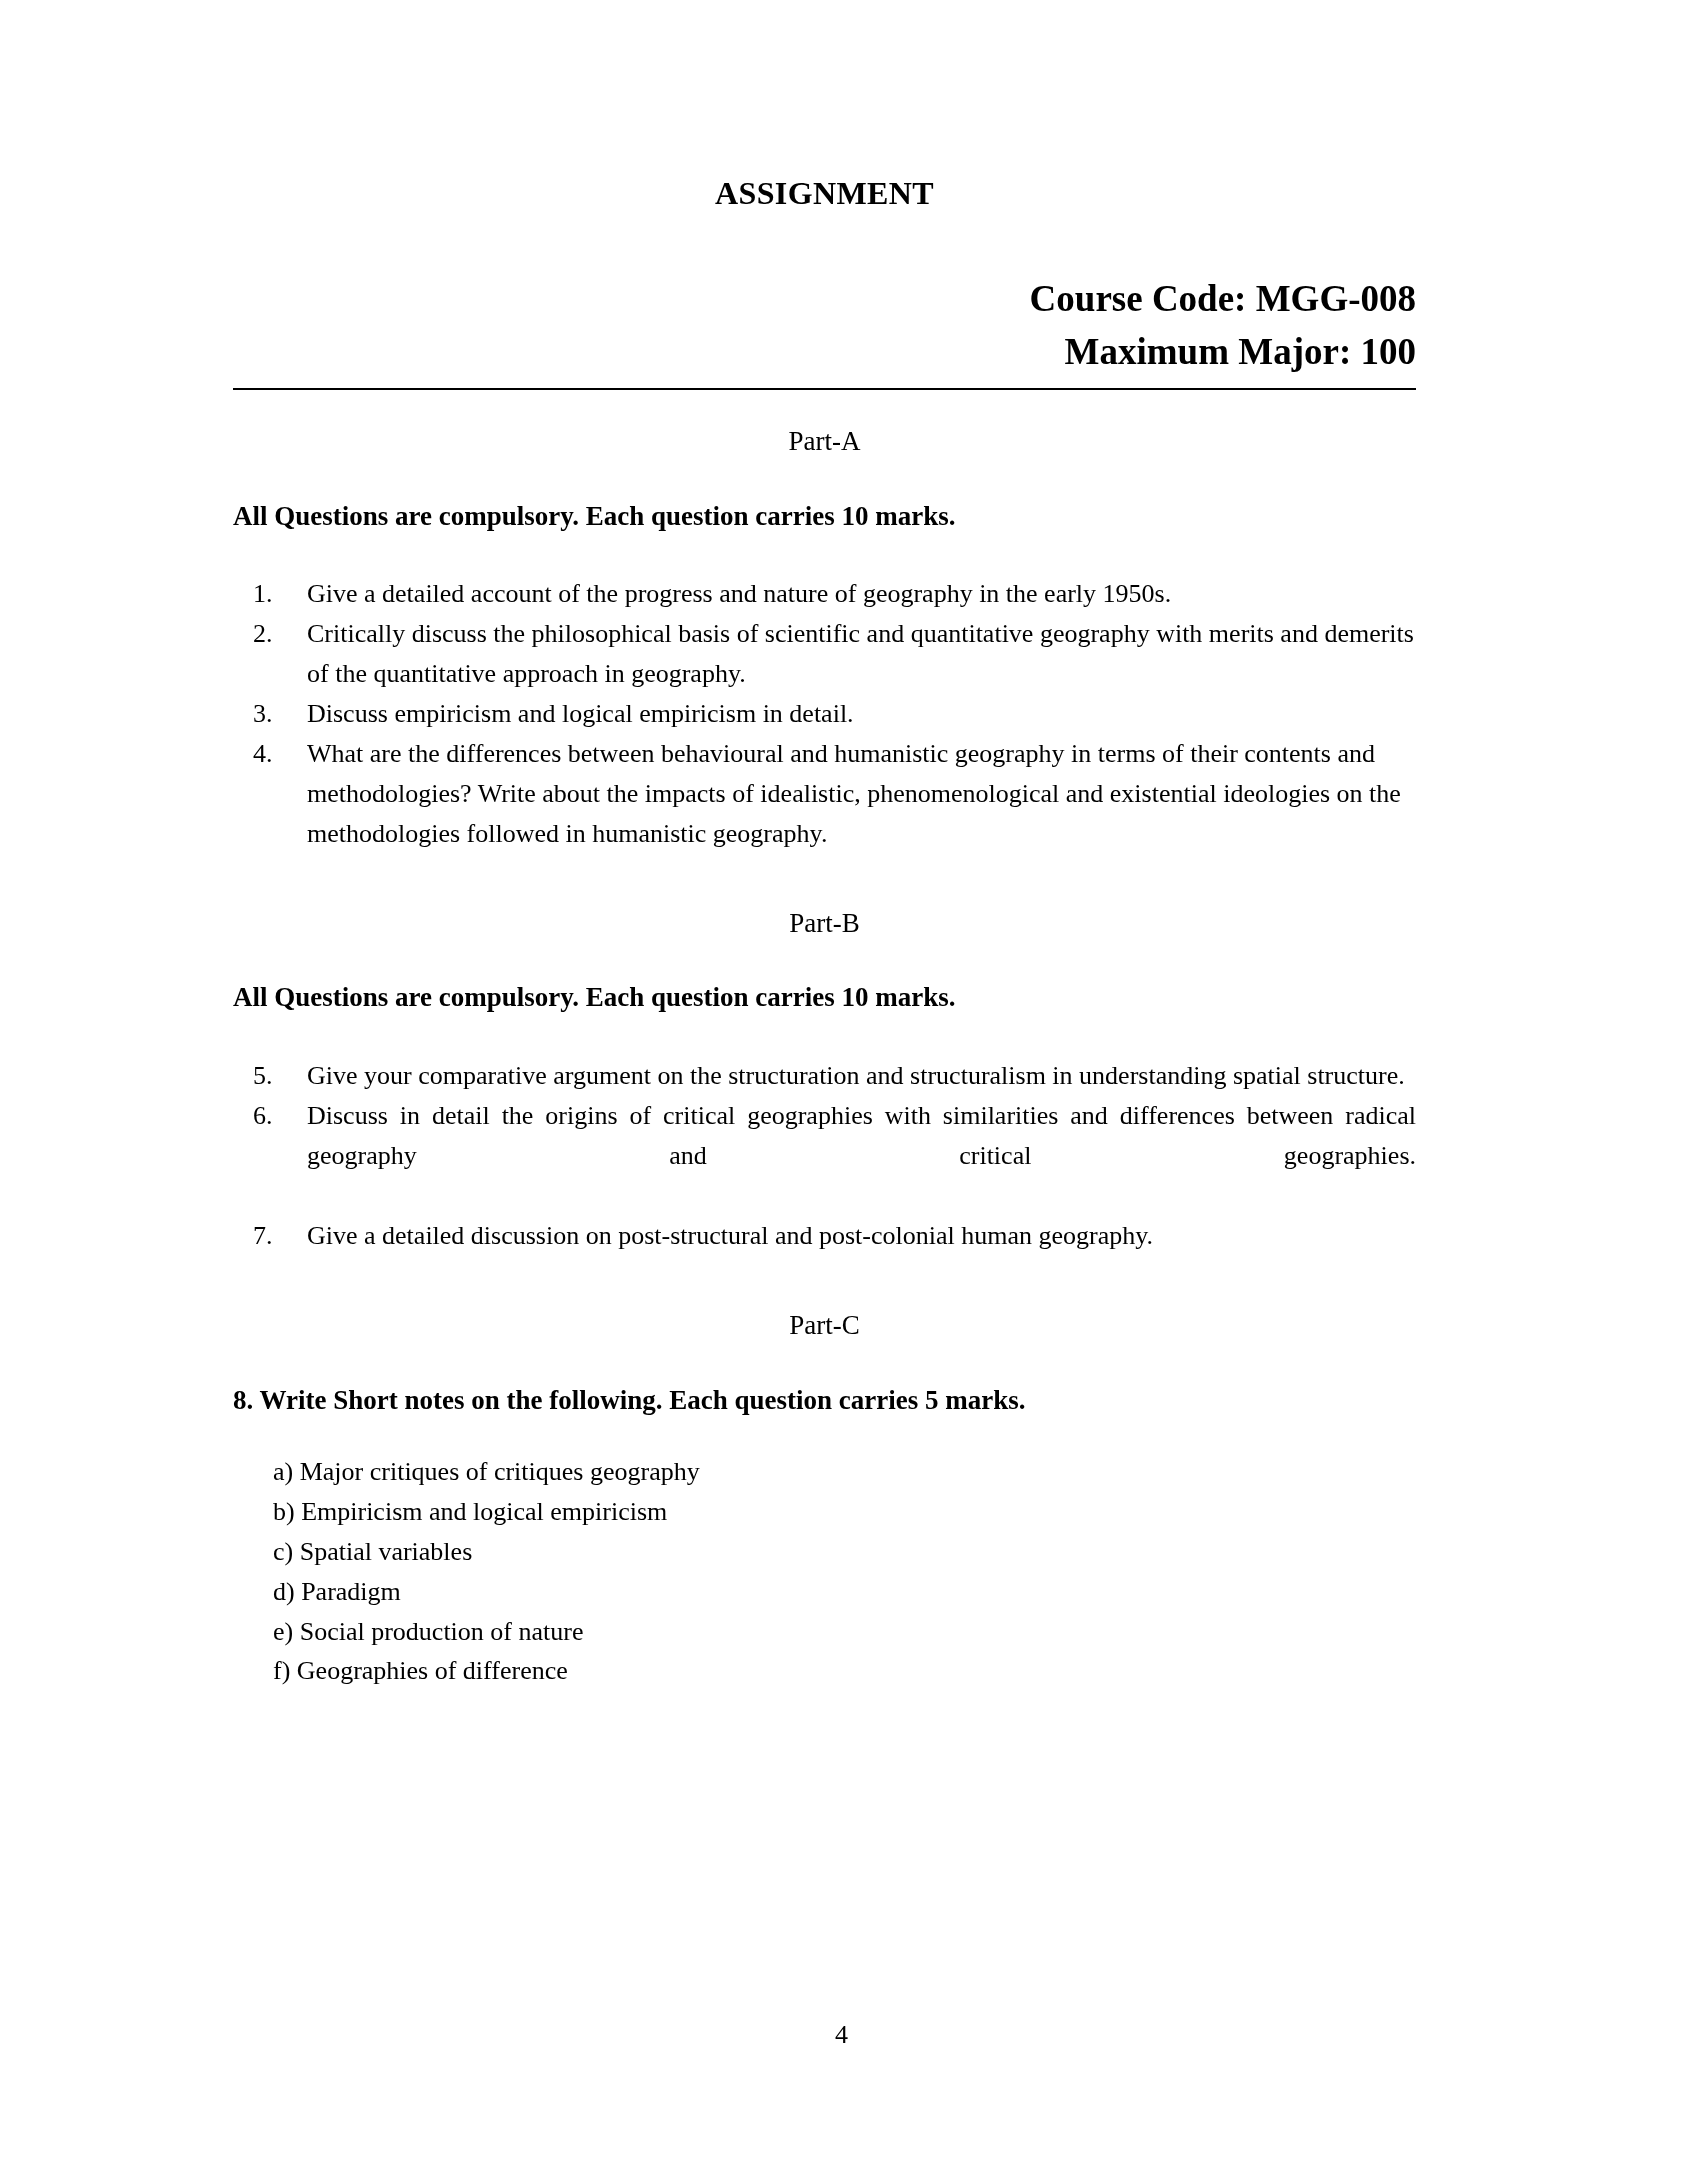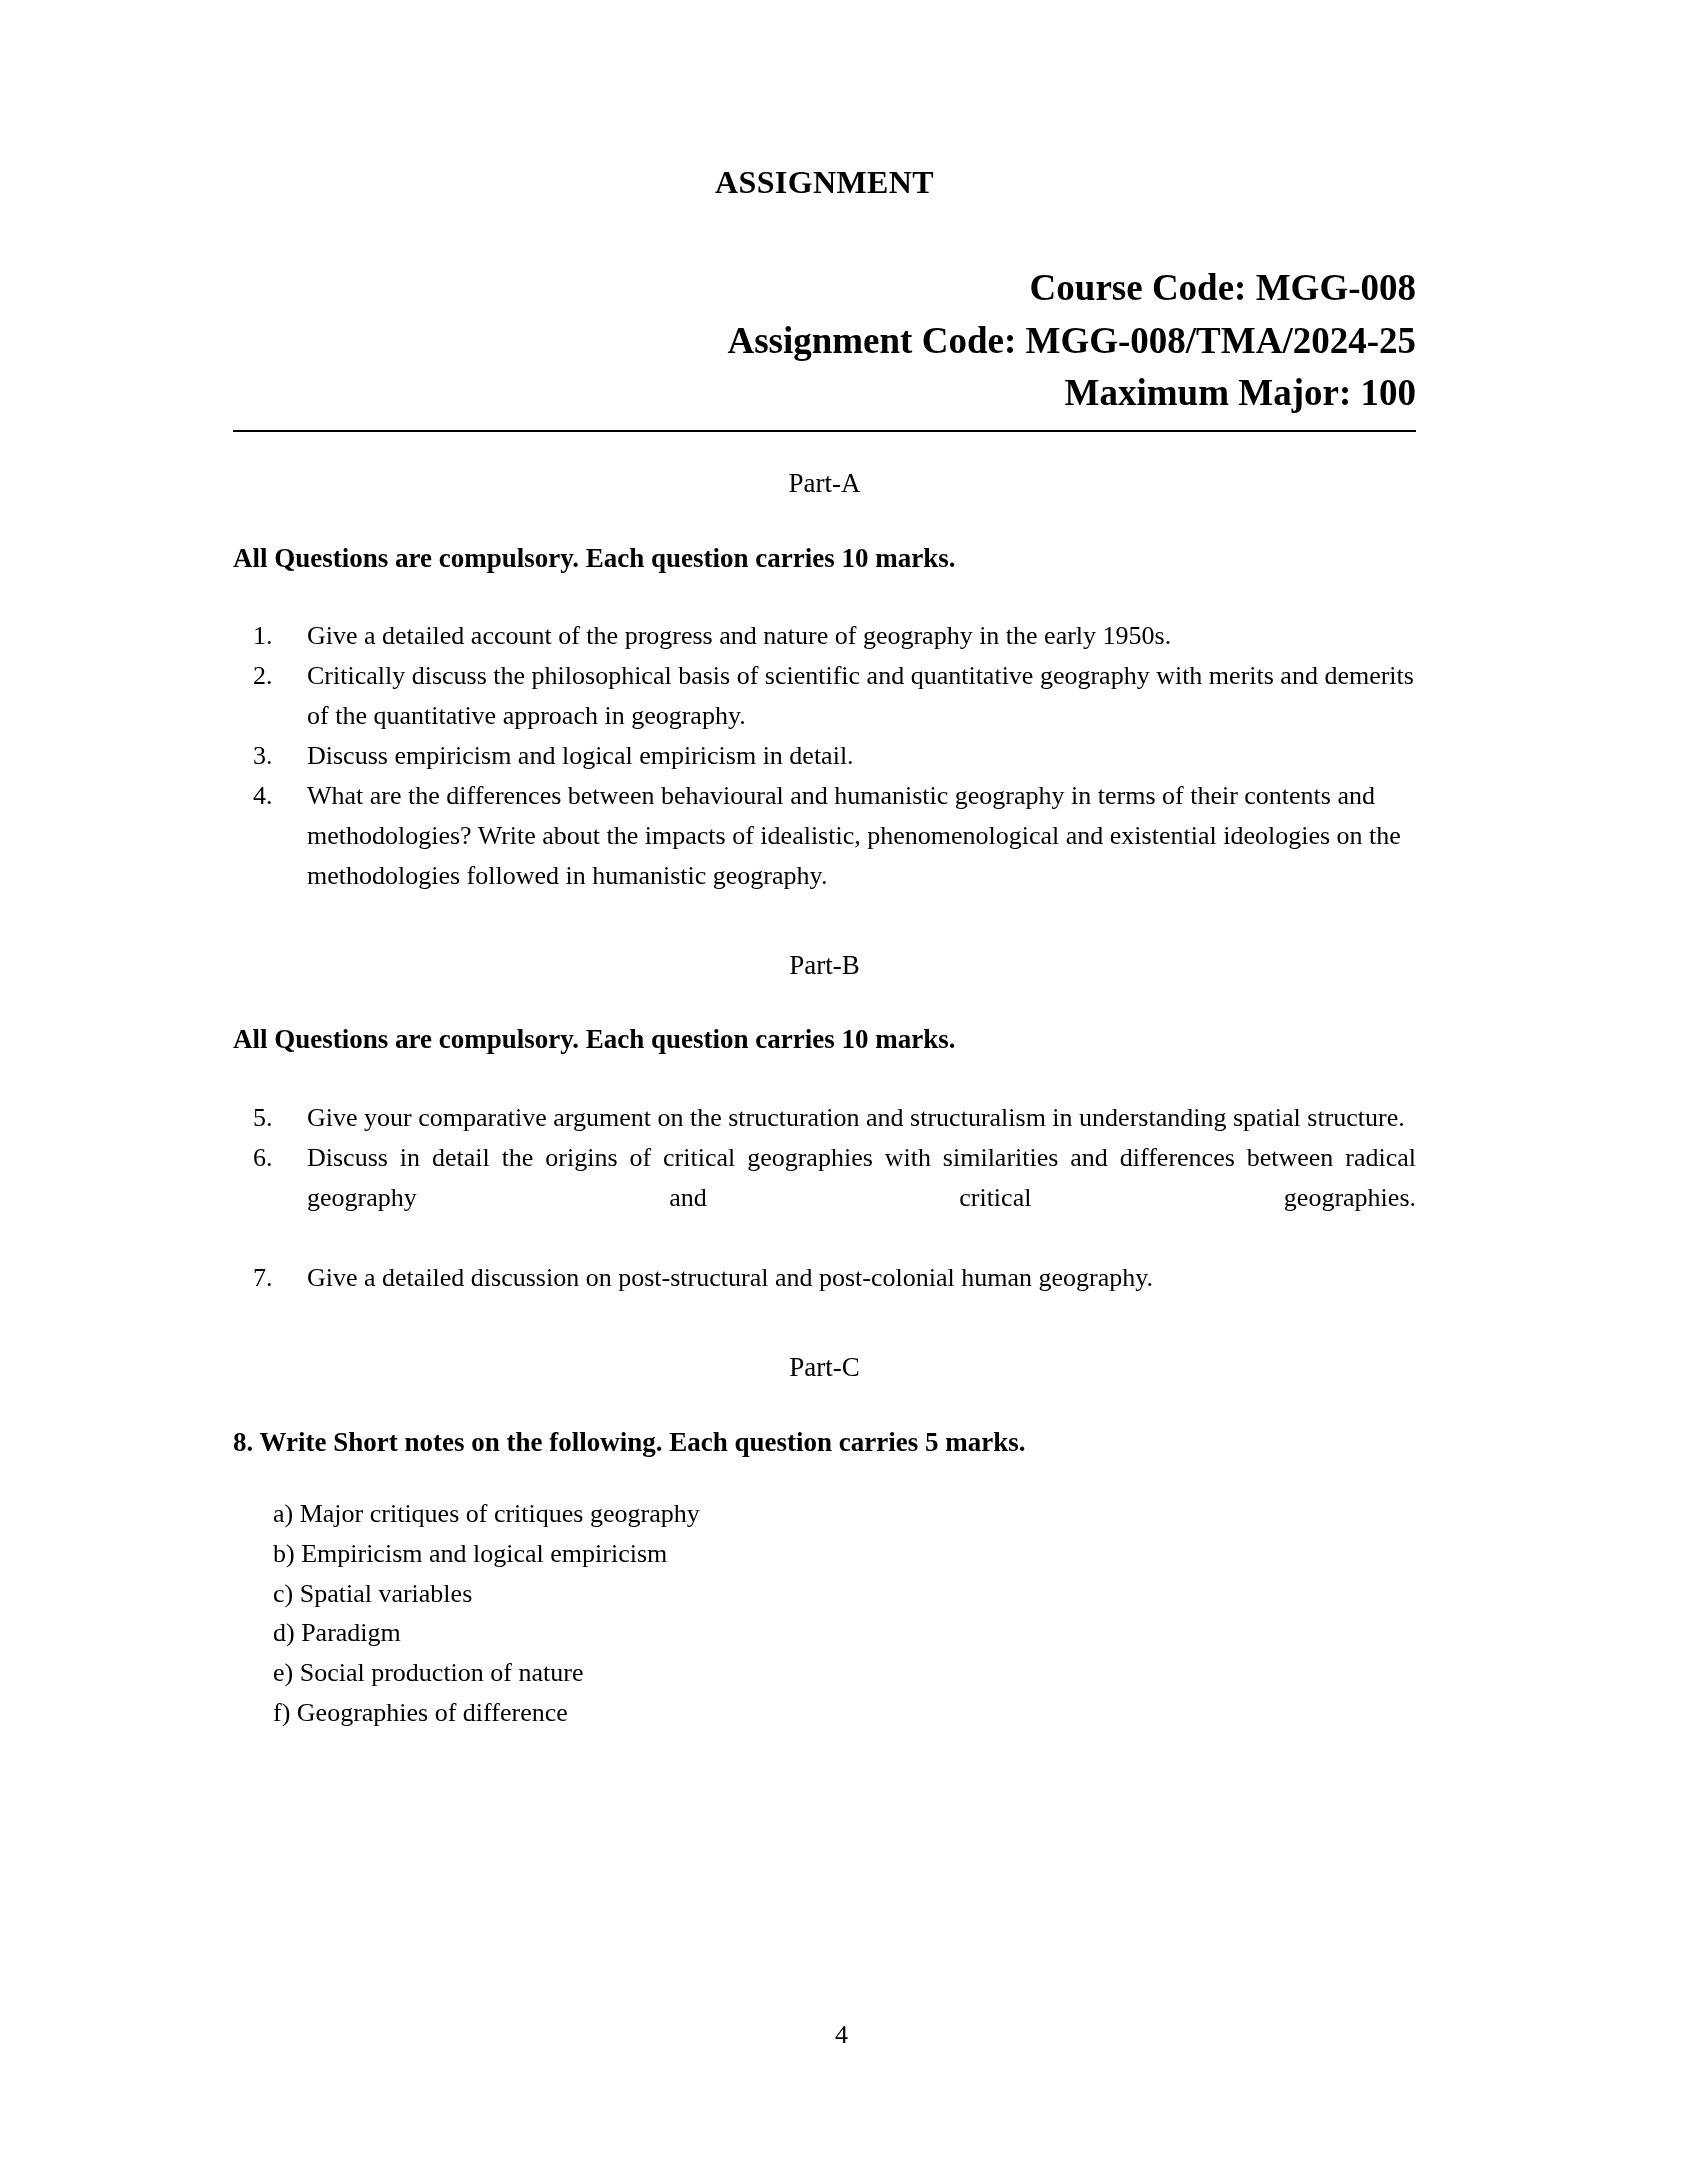--- a/index.html
+++ b/index.html
@@ -19,21 +19,21 @@
     position: absolute;
     left: 0;
     top: 0;
     width: 1683px;
     height: 2178px;
     background: #ffffff;
   }
   .content {
     position: absolute;
     left: 233px;
-    top: 1px;
+    top: 12px;
     width: 1183px;
   }
 
   
   .doc-title {
     text-align: center;
     font-size: 32px;
     font-weight: bold;
     letter-spacing: 0.4px;
     margin: 0;
@@ -137,21 +137,20 @@
 </head>
 <body>
 
 <div class="page">
   <div class="content">
 
     <h1 class="doc-title">ASSIGNMENT</h1>
 
     <div class="meta-block">
       <span class="meta-line">Course Code: MGG-008</span>
-      <span class="meta-line">Assignment Code: MGG-008/TMA/2024-25</span>
       <span class="meta-line">Maximum Major: 100</span>
     </div>
 
     <hr class="header-rule">
 
     <h2 class="part-heading part-a-heading">Part-A</h2>
     <p class="instruction instruction-a">All Questions are compulsory. Each question carries 10 marks.</p>
 
     <ol class="qlist qlist-a">
       <li class="qitem">

